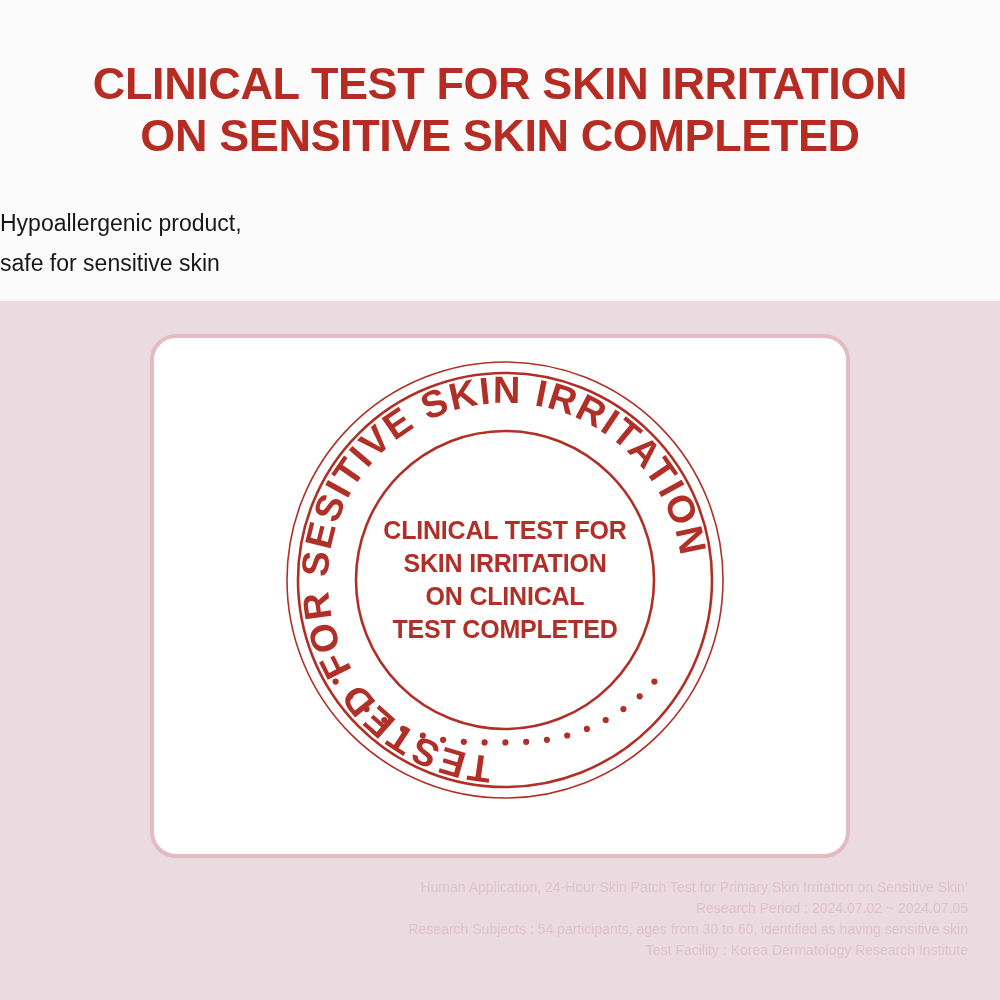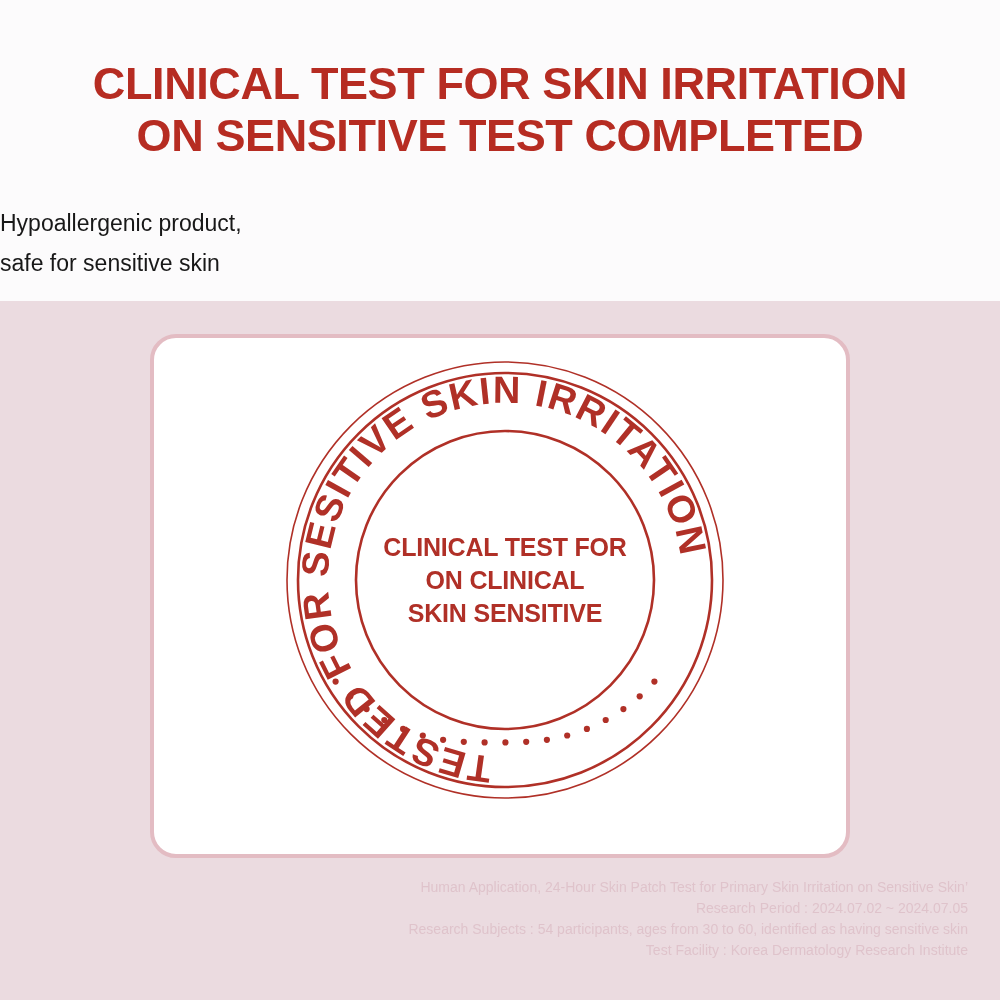--- a/index.html
+++ b/index.html
@@ -139,21 +139,21 @@
 </style>
 </head>
 <body>
 
 <div id="page">
 
   <div id="header-band">
 
     <div id="headline">
       <span class="hl-line">CLINICAL TEST FOR SKIN IRRITATION</span>
-      <span class="hl-line">ON SENSITIVE TEST COMPLETED</span>
+      <span class="hl-line">ON SENSITIVE SKIN COMPLETED</span>
     </div>
 
     <div id="subhead">
       <span class="sh-line">Hypoallergenic product,</span>
       <span class="sh-line">safe for sensitive skin</span>
     </div>
 
   </div>
 
   <div id="pink-band"></div>
@@ -192,22 +192,23 @@
         <circle class="seal-dot" cx="325.7" cy="365.0" r="3.1"></circle>
         <circle class="seal-dot" cx="343.4" cy="354.1" r="3.1"></circle>
         <circle class="seal-dot" cx="359.7" cy="341.3" r="3.1"></circle>
         <circle class="seal-dot" cx="374.4" cy="326.6" r="3.1"></circle>
       </g>
     </svg>
   </div>
 
   <div id="seal-center-text">
     <span class="ct-line">CLINICAL TEST FOR</span>
+    <span class="ct-line">SKIN IRRITATION</span>
     <span class="ct-line">ON CLINICAL</span>
-    <span class="ct-line">SKIN SENSITIVE</span>
+    <span class="ct-line">TEST COMPLETED</span>
   </div>
 
   <div id="footnote">
     <span class="fn-line">Human Application, 24-Hour Skin Patch Test for Primary Skin Irritation on Sensitive Skin’</span>
     <span class="fn-line">Research Period : 2024.07.02 ~ 2024.07.05</span>
     <span class="fn-line">Research Subjects : 54 participants, ages from 30 to 60, identified as having sensitive skin</span>
     <span class="fn-line">Test Facility : Korea Dermatology Research Institute</span>
   </div>
 
 </div>

